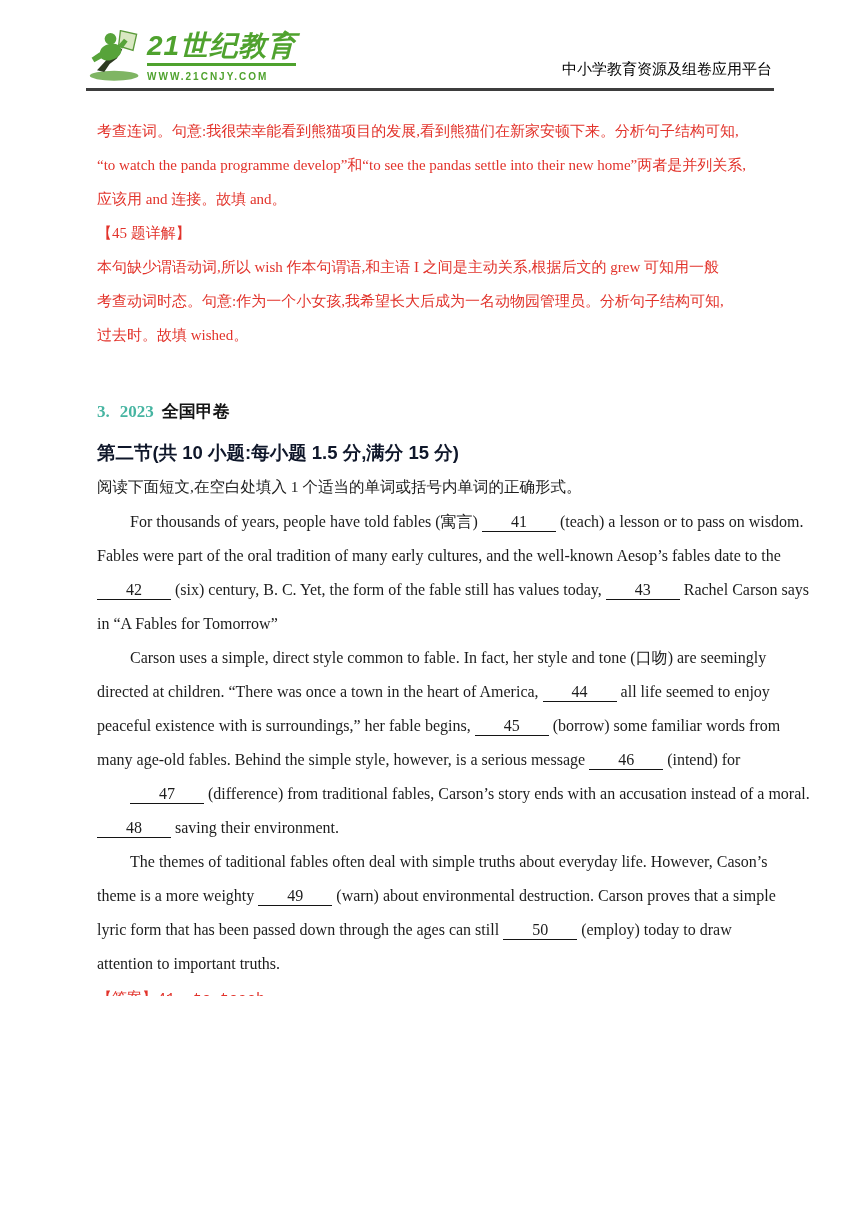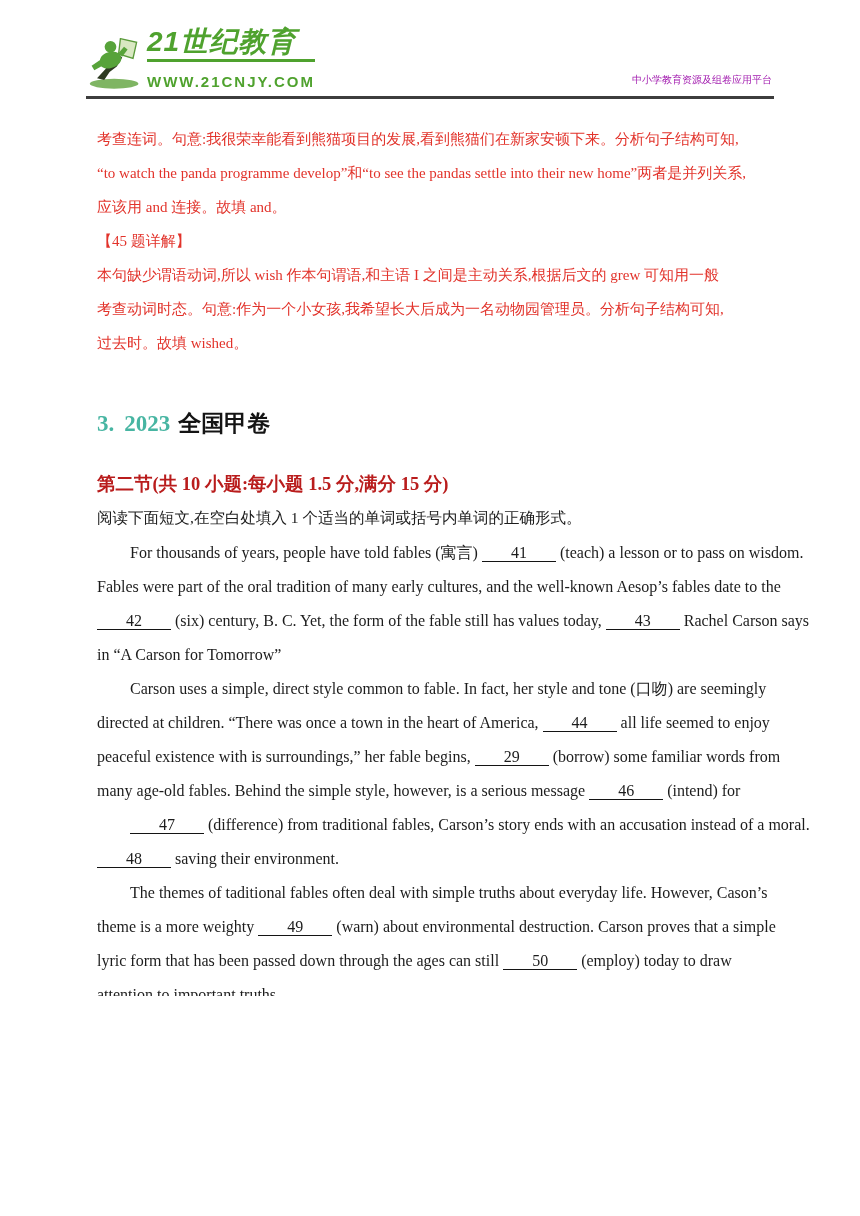--- a/index.html
+++ b/index.html
@@ -21,49 +21,49 @@
   .logo{display:flex;align-items:flex-end;gap:5px;}
   .logo svg{width:54px;height:54px;display:block;}
   .logo-text{display:flex;flex-direction:column;}
   .brand{
     font-family:"Liberation Sans","DejaVu Sans",sans-serif;
     font-weight:bold;font-style:italic;
     font-size:28px;line-height:1;color:#4fa22e;letter-spacing:1px;
   }
   .logo-url{
     font-family:"Liberation Sans","DejaVu Sans",sans-serif;
-    font-weight:bold;font-size:15px;color:#4fa22e;
-    border-top:3px solid #4fa22e;margin-top:3px;padding-top:11px;
+    font-weight:bold;font-size:10px;color:#4fa22e;
+    border-top:3px solid #4fa22e;margin-top:3px;padding-top:5px;
     letter-spacing:2px;
   }
-  .platform{font-size:10px;color:#a21caf;padding-bottom:3px;}
+  .platform{font-size:15px;color:#000000;padding-bottom:3px;}
   .header-rule{border-top:3px solid #3d3d3d;margin:0 86px 0 86px;}
   
   .content{padding:23px 86px 0 97px;}
   .tline{line-height:34px;font-size:16px;white-space:nowrap;}
   .red-block .tline{color:#e2332b;font-size:15px;}
   .indent{padding-left:33px;}
   .blank{
     display:inline-block;min-width:74px;text-align:center;
     border-bottom:1px solid #141414;line-height:1.05;
   }
   .section-heading{
     margin-top:50px;
-    font-size:23px;font-weight:bold;line-height:1.2;
+    font-size:17px;font-weight:bold;line-height:1.2;
   }
   .section-heading .num{color:#47b5a2;}
   .section-heading .year{color:#47b5a2;margin-left:10px;}
   .section-heading .title{
     color:#141414;margin-left:8px;
     font-family:"Liberation Sans","DejaVu Sans",sans-serif;
   }
   .part-heading{
-    margin-top:33px;
-    font-size:18.5px;font-weight:bold;color:#b91c1c;
-    font-family:Liberation Serif, serif;
+    margin-top:18px;
+    font-size:18.5px;font-weight:bold;color:#0f172a;
+    font-family:Liberation Sans, sans-serif;
   }
   .instructions{margin-top:7px;font-size:15.5px;line-height:30px;font-family:Liberation Serif, serif;}
   .passage{margin-top:3px;}
   .answers{margin-top:2px;font-family:Liberation Mono, monospace;}
   .red-line{color:#e2332b;font-size:15px;line-height:34px;white-space:nowrap;}
   .ans-gap{margin-left:78px;}
   
   .footer{margin-top:auto;padding:0 86px 24px 86px;}
   .footer-rule{border-top:2px solid #3d3d3d;}
   .footer-text{
@@ -112,24 +112,24 @@
     </div>
 
     <div class="part-heading">第二节(共 10 小题:每小题 1.5 分,满分 15 分)</div>
 
     <div class="instructions">阅读下面短文,在空白处填入 1 个适当的单词或括号内单词的正确形式。</div>
 
     <div class="passage">
         <div class="tline indent">For thousands of years, people have told fables (寓言) <span class="blank">41</span> (teach) a lesson or to pass on wisdom.</div>
         <div class="tline">Fables were part of the oral tradition of many early cultures, and the well-known Aesop’s fables date to the</div>
         <div class="tline"><span class="blank">42</span> (six) century, B. C. Yet, the form of the fable still has values today, <span class="blank">43</span> Rachel Carson says</div>
-        <div class="tline">in “A Carson for Tomorrow”</div>
+        <div class="tline">in “A Fables for Tomorrow”</div>
         <div class="tline indent">Carson uses a simple, direct style common to fable. In fact, her style and tone (口吻) are seemingly</div>
         <div class="tline">directed at children. “There was once a town in the heart of America, <span class="blank">44</span> all life seemed to enjoy</div>
-        <div class="tline">peaceful existence with is surroundings,” her fable begins, <span class="blank">29</span> (borrow) some familiar words from</div>
+        <div class="tline">peaceful existence with is surroundings,” her fable begins, <span class="blank">45</span> (borrow) some familiar words from</div>
         <div class="tline">many age-old fables. Behind the simple style, however, is a serious message <span class="blank">46</span> (intend) for</div>
         <div class="tline indent"><span class="blank">47</span> (difference) from traditional fables, Carson’s story ends with an accusation instead of a moral.</div>
         <div class="tline"><span class="blank">48</span> saving their environment.</div>
         <div class="tline indent">The themes of taditional fables often deal with simple truths about everyday life. However, Cason’s</div>
         <div class="tline">theme is a more weighty <span class="blank">49</span> (warn) about environmental destruction. Carson proves that a simple</div>
         <div class="tline">lyric form that has been passed down through the ages can still <span class="blank">50</span> (employ) today to draw</div>
         <div class="tline">attention to important truths.</div>
       </div>
 
     <div class="answers">

